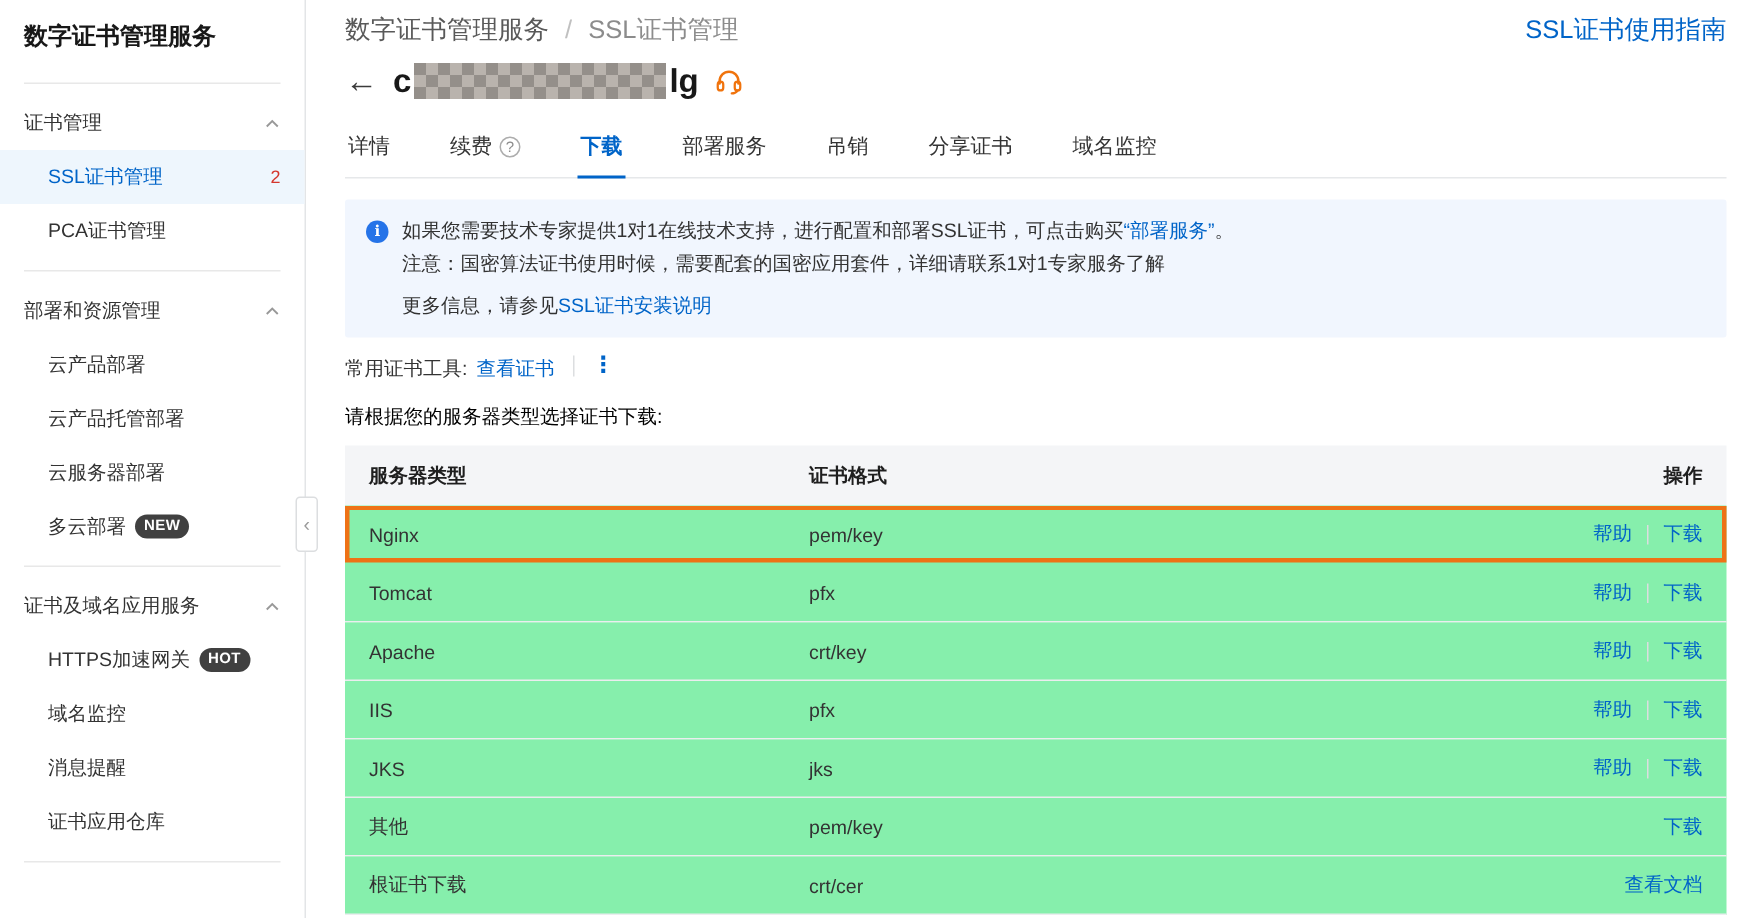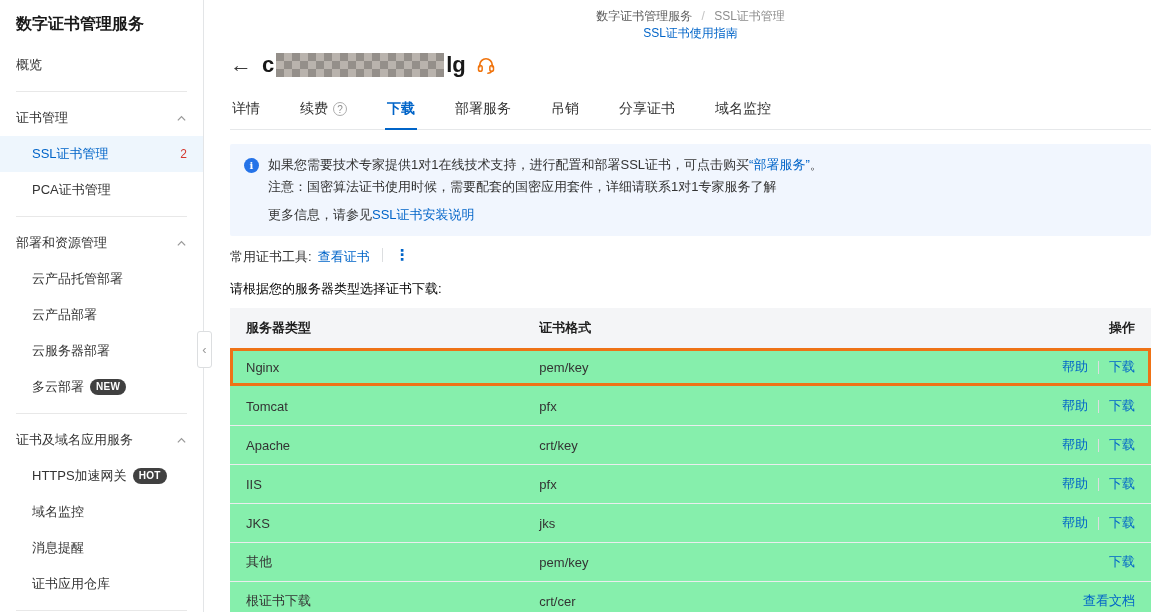--- a/index.html
+++ b/index.html
@@ -20,21 +20,21 @@
   .badge { margin-left:6px; background:#404040; color:#fff; font-size:10px; font-weight:bold;
     line-height:14px; padding:1px 6px; border-radius:9px; letter-spacing:.3px; }
 
   
   .collapse-handle { position:absolute; left:197px; top:331px; width:15px; height:37px; background:#fff;
     border:1px solid #dcdee0; border-radius:3px; display:flex; align-items:center; justify-content:center;
     color:#9b9b9b; font-size:13px; cursor:pointer; z-index:5; }
 
   
   .main { flex:1; padding:8px 13px 0 26px; min-width:0; }
-  .top-row { display:flex; align-items:center; justify-content:space-between; font-size:12px;flex-direction:column; }
+  .top-row { display:flex; align-items:center; justify-content:space-between; font-size:17px; }
   .breadcrumb { color:#8c8c8c; }
   .breadcrumb .crumb-root { color:#595959; }
   .breadcrumb .crumb-sep { margin:0 6px; color:#c0c0c0; }
   .guide-link { color:#0064c8; text-decoration:none; cursor:pointer; }
 
   .title-row { display:flex; align-items:center; margin-top:10px; gap:10px; }
   .back-arrow { font-size:22px; color:#3b3b3b; cursor:pointer; line-height:26px; }
   .page-title { font-size:22px; font-weight:bold; color:#181818; display:flex; align-items:center; }
   .mosaic { display:inline-block; width:168px; height:24px; margin:0 2px;
     background-image:
@@ -76,24 +76,20 @@
   .td-act a { color:#0064c8; text-decoration:none; cursor:pointer; }
   .td-act .vsep { width:1px; height:13px; background:#dcdee0; margin:0 10px; display:inline-block; }
 </style>
 </head>
 <body>
 
 <aside class="sidebar">
   <div class="sidebar-title">数字证书管理服务</div>
   <nav>
 
-      <div class="entry k-toplink">
-        <span class="entry-label">概览</span>
-
-      </div>
 
       <div class="entry k-divider">
         
         
         
         
       </div>
 
       <div class="entry k-group">
         <span class="entry-label">证书管理</span>
@@ -128,26 +124,26 @@
         <span class="entry-label">部署和资源管理</span>
 
         <span class="chev">
           <svg width="11" height="11" viewBox="0 0 12 12">
             <path d="M2 8l4-4 4 4" fill="none" stroke="#999" stroke-width="1.4"></path>
           </svg>
         </span>
       </div>
 
       <div class="entry k-sub">
+        <span class="entry-label">云产品部署</span>
+
+      </div>
+
+      <div class="entry k-sub">
         <span class="entry-label">云产品托管部署</span>
-
-      </div>
-
-      <div class="entry k-sub">
-        <span class="entry-label">云产品部署</span>
 
       </div>
 
       <div class="entry k-sub">
         <span class="entry-label">云服务器部署</span>
 
       </div>
 
       <div class="entry k-sub">
         <span class="entry-label">多云部署</span>

